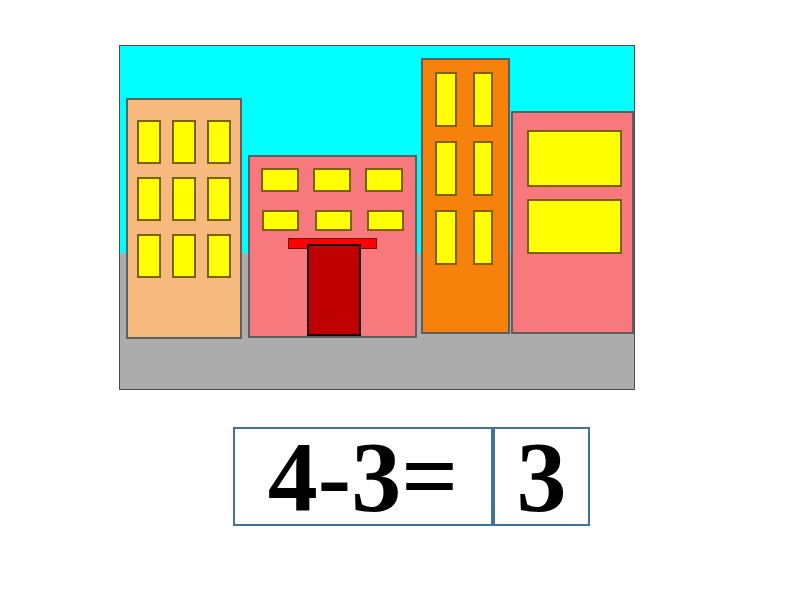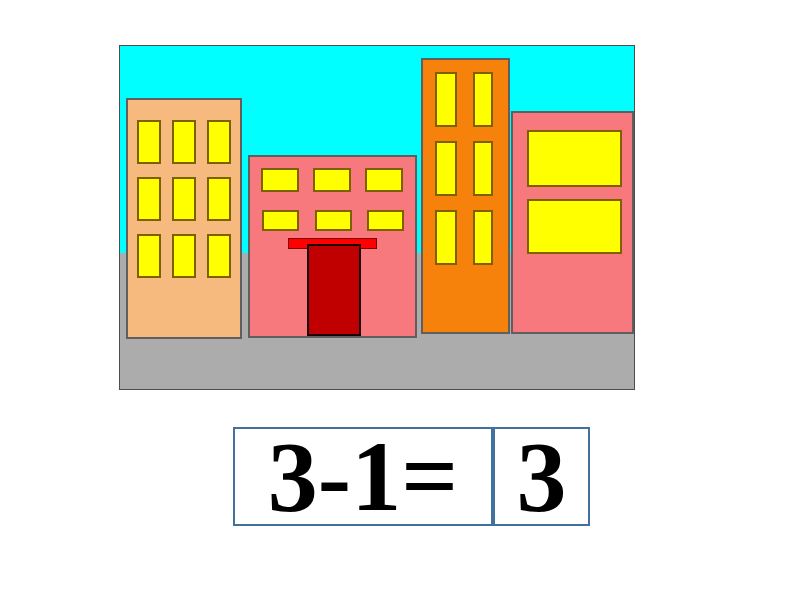--- a/index.html
+++ b/index.html
@@ -112,17 +112,17 @@
       </div>
     </div>
 
     <div class="building b4">
       <div class="win bigwin1"></div>
       <div class="win bigwin2"></div>
     </div>
   </div>
 
   <div class="equation">
-    <div class="eq-cell eq-left">3-1=</div>
+    <div class="eq-cell eq-left">4-3=</div>
     <div class="eq-cell eq-right">3</div>
   </div>
 
 </div>
 
 </body></html>

